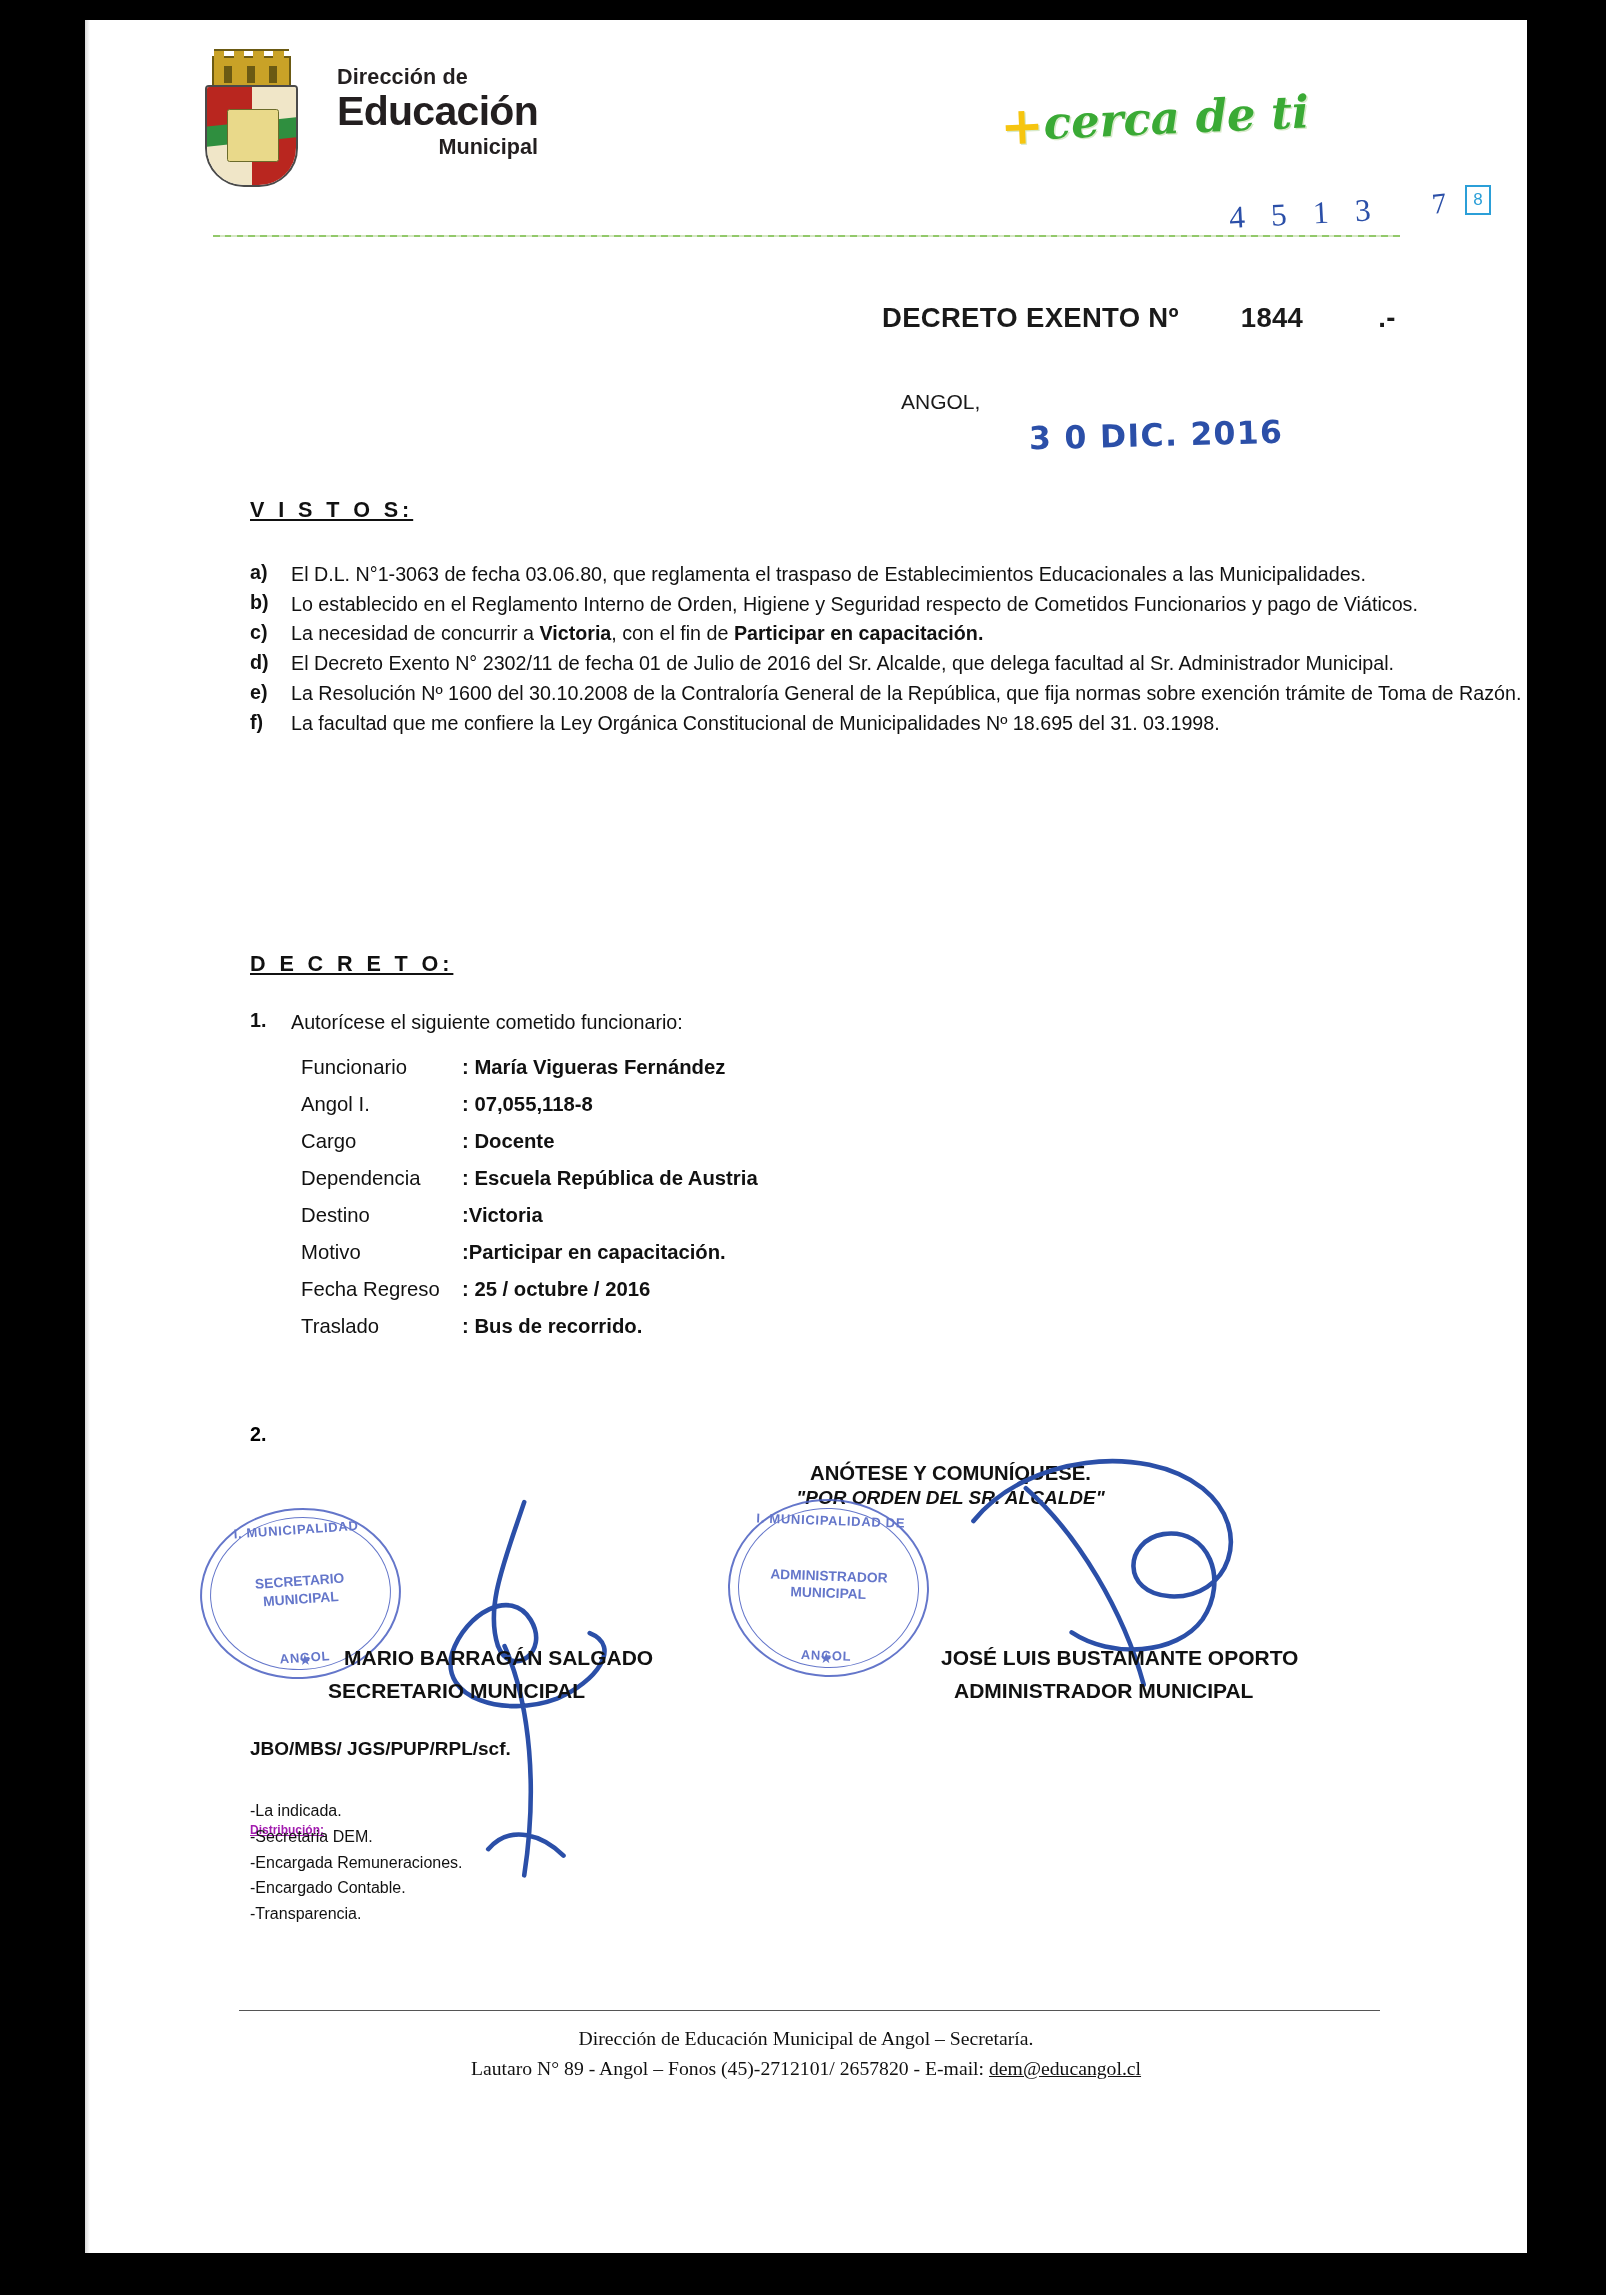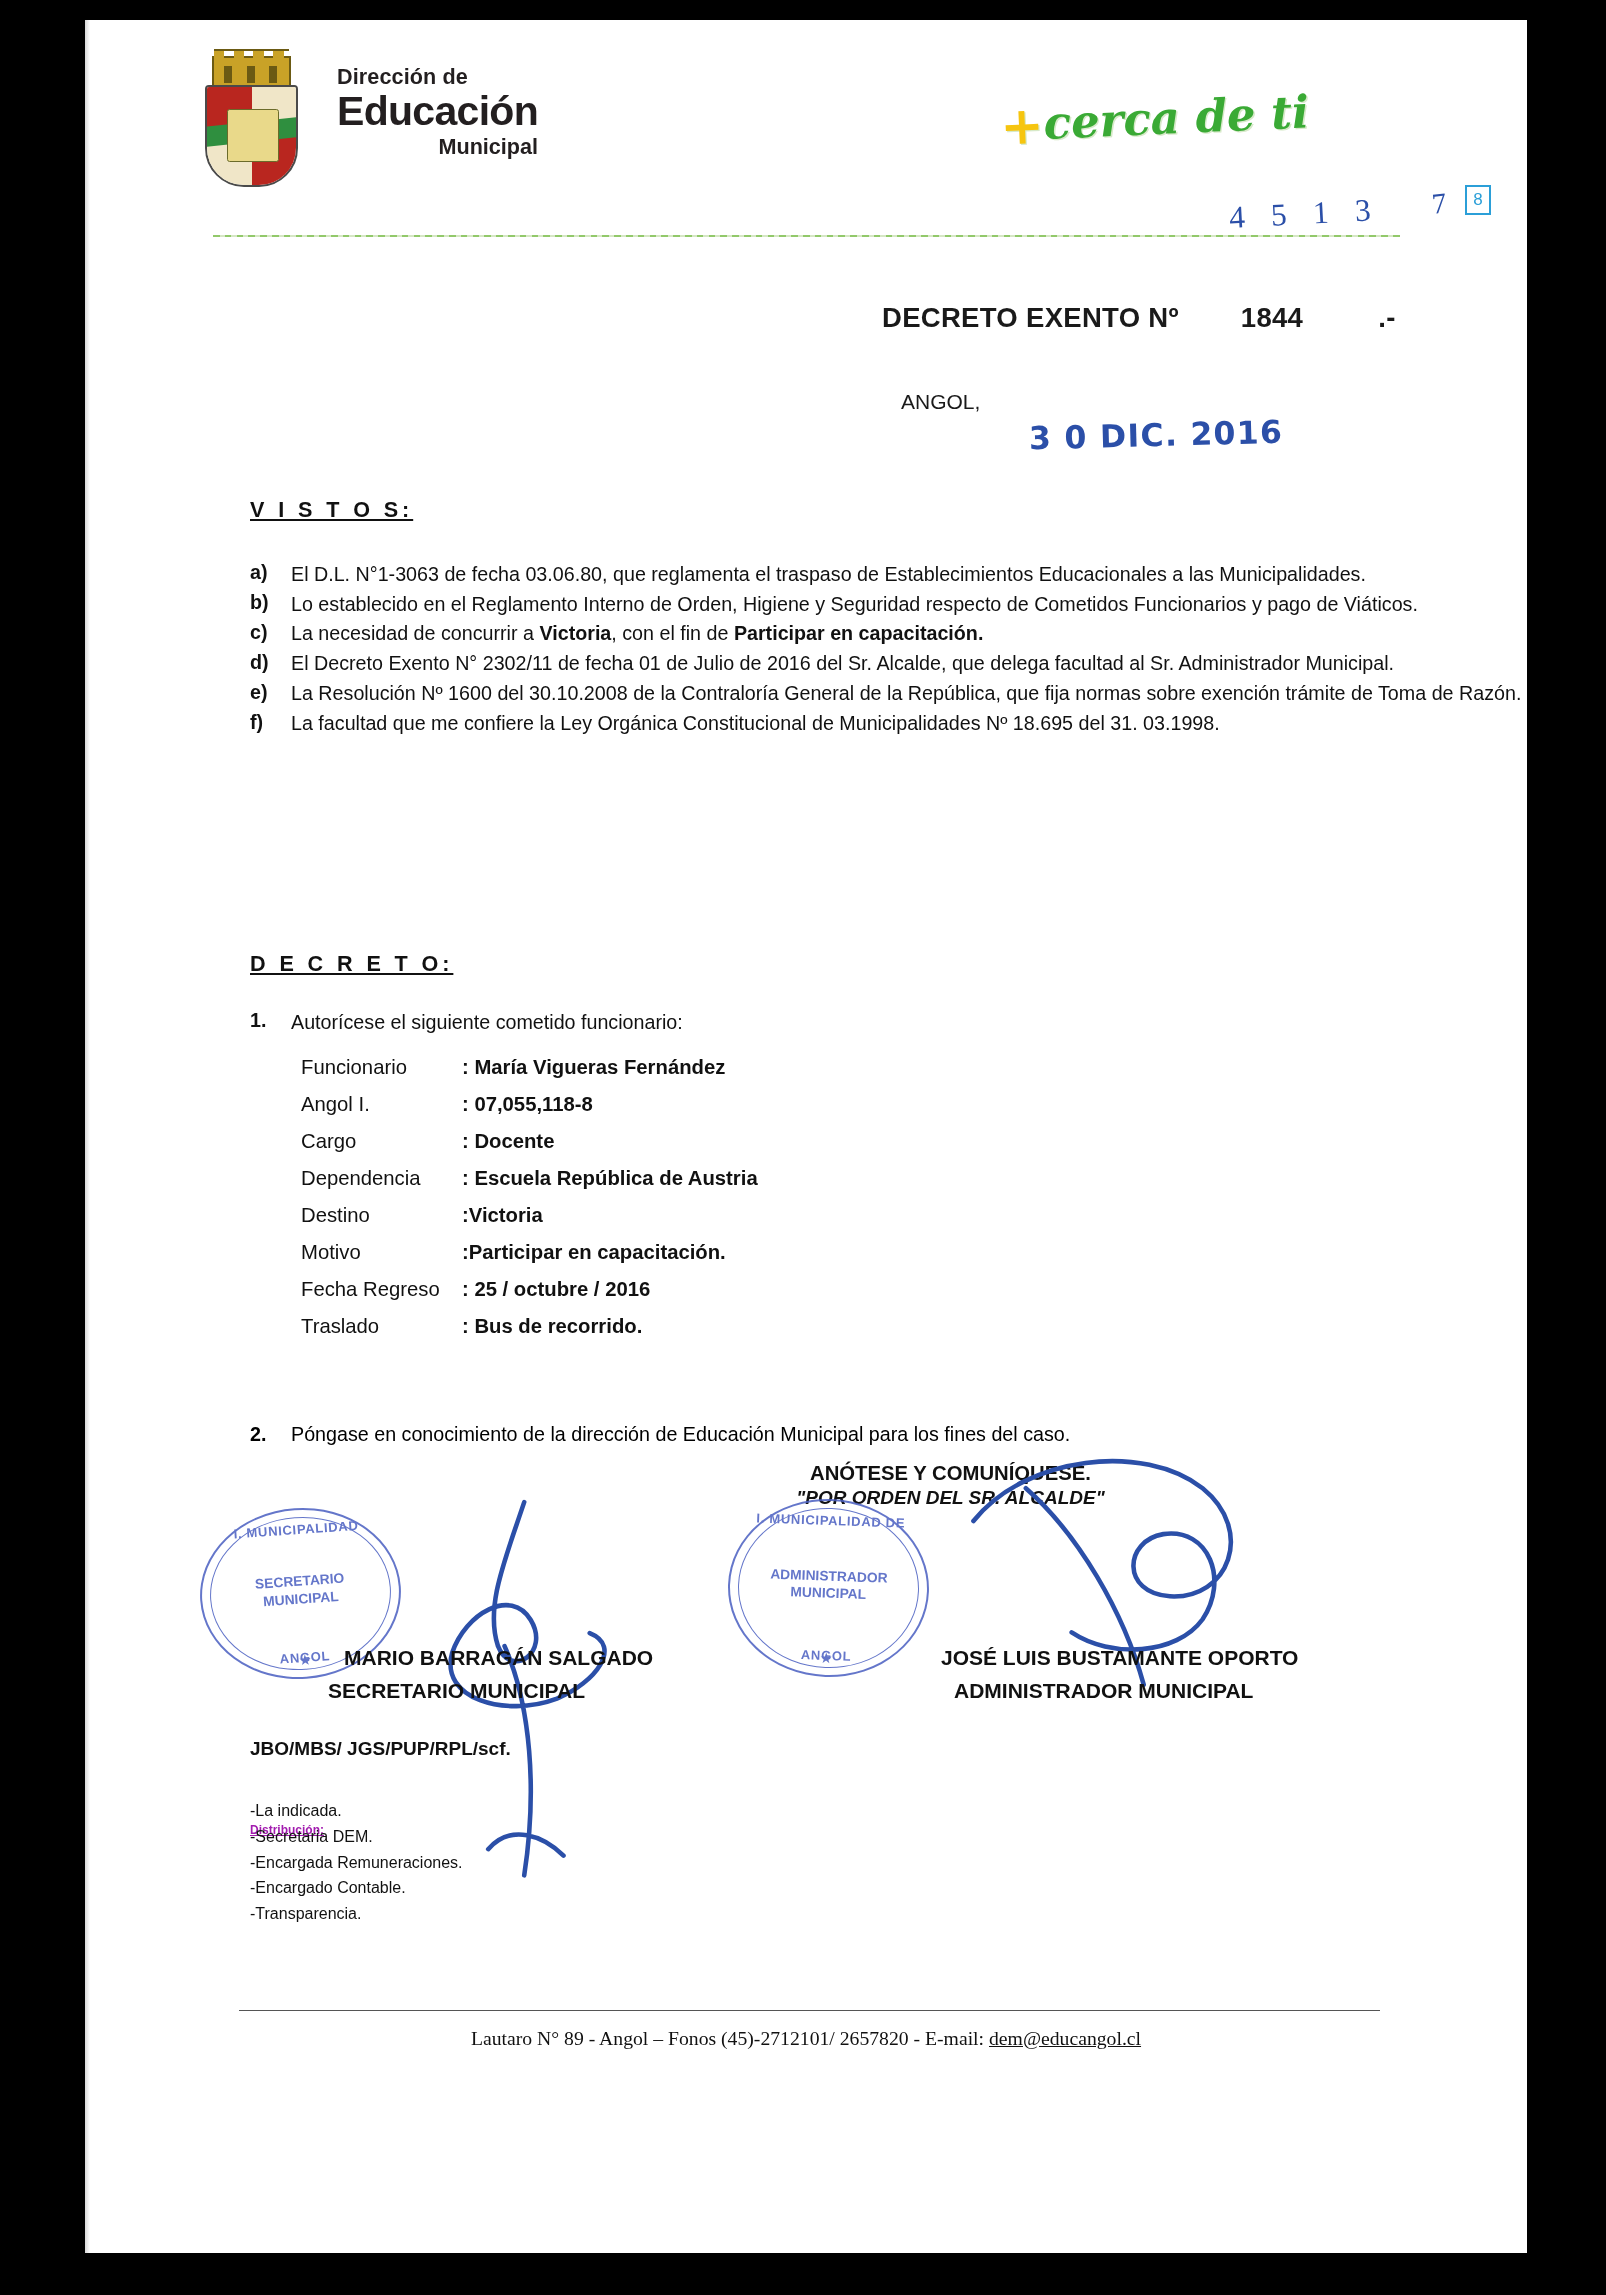--- a/index.html
+++ b/index.html
@@ -513,21 +513,20 @@
         <div class="value">: 25 / octubre / 2016</div>
       </div>
       <div class="row">
         <div class="label">Traslado</div>
         <div class="value">: Bus de recorrido.</div>
       </div>
     </div>
 
   <div class="point2">
     <div class="mark">2.</div>
-    <div class="txt">Póngase en conocimiento de la dirección  de Educación Municipal para los fines del caso.</div>
   </div>
 
   <div class="anotese">
     <div class="l1">ANÓTESE Y COMUNÍQUESE.</div>
     <div class="l2">"POR ORDEN DEL SR. ALCALDE"</div>
   </div>
 
   <div class="stamp" id="stamp-secretario">
     <div class="ring"></div>
     <div class="top-arc">I. MUNICIPALIDAD</div>
@@ -567,18 +566,19 @@
   <div class="distrib-list" id="distrib-list">
       <div>-La indicada.</div>
       <div>-Secretaria DEM.</div>
       <div>-Encargada Remuneraciones.</div>
       <div>-Encargado Contable.</div>
       <div>-Transparencia.</div>
     </div>
 
   <div class="footer-rule"></div>
   <div class="footer">
+    <div>Dirección de Educación Municipal de Angol – Secretaría.</div>
     <div>
       <span>Lautaro  N°  89 - Angol – Fonos (45)-2712101/ 2657820 - E-mail: </span><span class="mail">dem@educangol.cl</span>
     </div>
   </div>
 </div>
 
 
 </body></html>

